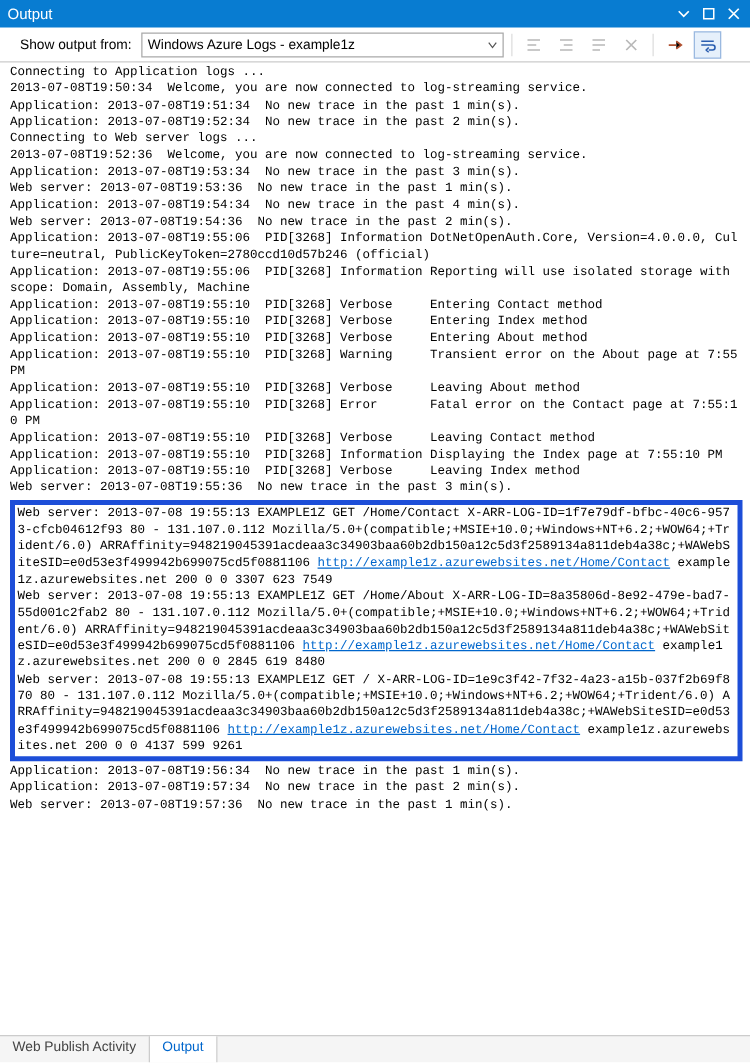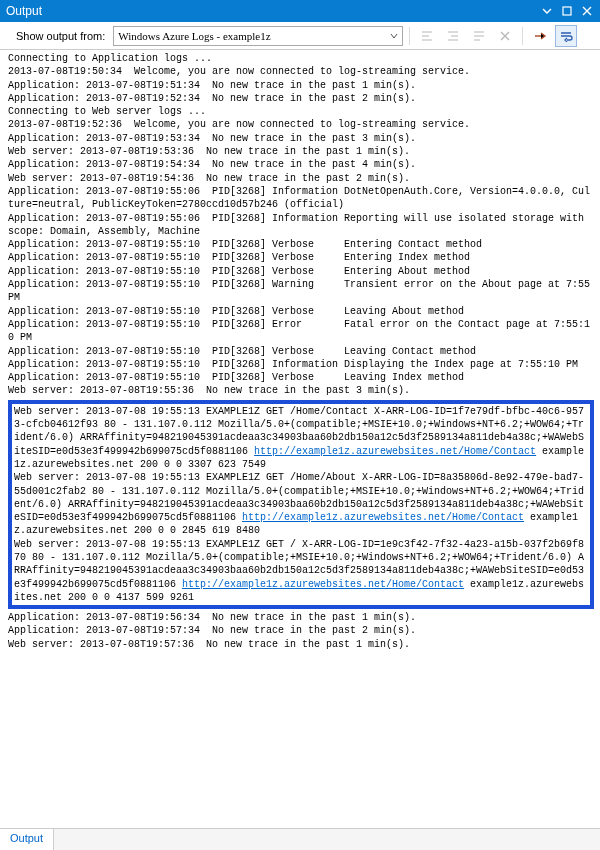--- a/index.html
+++ b/index.html
@@ -3,21 +3,21 @@
 <meta charset="utf-8">
 <style>
   * { box-sizing: border-box; margin: 0; padding: 0; }
   body { width: 600px; height: 850px; font-family: "Segoe UI", Tahoma, sans-serif; font-size: 11px; background: #fff; overflow: hidden; display: flex; flex-direction: column; }
   .titlebar { background: #087cd1; color: #fff; display: flex; align-items: center; height: 22px; padding: 0 4px; }
   .titlebar .title { font-size: 12px; flex: 1; padding-left: 2px; }
   .titlebar .tb-btn { width: 18px; height: 16px; display: flex; align-items: center; justify-content: center; margin-left: 2px; cursor: pointer; }
   .titlebar svg { stroke: #fff; fill: none; }
   .toolbar { display: flex; align-items: center; height: 28px; padding: 2px 16px; border-bottom: 1px solid #ccc; gap: 4px; }
   .toolbar .lbl { font-size: 11px; color: #000; margin-right: 4px; }
-  .dropdown { flex: 0 0 290px; display: flex; align-items: center; border: 1px solid #a9a9a9; height: 20px; padding: 0 2px 0 4px; background: #fff; font-size: 11px; font-family: Liberation Serif, serif; }
+  .dropdown { flex: 0 0 290px; display: flex; align-items: center; border: 1px solid #a9a9a9; height: 20px; padding: 0 2px 0 4px; background: #fff; font-size: 11px; }
   .dropdown .dd-text { flex: 1; }
   .dropdown .dd-arrow { width: 12px; display:flex; align-items:center; justify-content:center; }
   .toolbar .tbtn { width: 22px; height: 22px; border: 1px solid transparent; display: flex; align-items: center; justify-content: center; background: #fff; }
   .toolbar .tbtn.disabled svg { stroke: #b8b8b8; }
   .toolbar .tbtn.active { border: 1px solid #9ab9e0; background: #e6f0fb; }
   .toolbar .sep { width:1px; height:18px; background:#ddd; margin:0 2px;}
   .content { flex: 1; padding: 2px 6px 2px 8px; font-family: Consolas, "Courier New", monospace; font-size: 10px; line-height: 13.3px; color: #000; overflow: hidden; white-space: pre-wrap; word-break: break-all; }
   .content a { color: #0066cc; text-decoration: underline; }
   .redbox { border: 4px solid #1d4ed8; padding: 1px 2px; margin: 2px 0; }
   .bottom-tabs { height: 22px; border-top: 1px solid #ccc; display: flex; align-items: stretch; background: #f5f5f5; font-size: 11px; }
@@ -112,14 +112,15 @@
 Application: 2013-07-08T19:55:10  PID[3268] Information Displaying the Index page at 7:55:10 PM
 Application: 2013-07-08T19:55:10  PID[3268] Verbose     Leaving Index method
 Web server: 2013-07-08T19:55:36  No new trace in the past 3 min(s).</div><div class="redbox"><span>Web server: 2013-07-08 19:55:13 EXAMPLE1Z GET /Home/Contact X-ARR-LOG-ID=1f7e79df-bfbc-40c6-9573-cfcb04612f93 80 - 131.107.0.112 Mozilla/5.0+(compatible;+MSIE+10.0;+Windows+NT+6.2;+WOW64;+Trident/6.0) ARRAffinity=948219045391acdeaa3c34903baa60b2db150a12c5d3f2589134a811deb4a38c;+WAWebSiteSID=e0d53e3f499942b699075cd5f0881106 </span><a>http://example1z.azurewebsites.net/Home/Contact</a><span> example1z.azurewebsites.net 200 0 0 3307 623 7549</span>
 <span>Web server: 2013-07-08 19:55:13 EXAMPLE1Z GET /Home/About X-ARR-LOG-ID=8a35806d-8e92-479e-bad7-55d001c2fab2 80 - 131.107.0.112 Mozilla/5.0+(compatible;+MSIE+10.0;+Windows+NT+6.2;+WOW64;+Trident/6.0) ARRAffinity=948219045391acdeaa3c34903baa60b2db150a12c5d3f2589134a811deb4a38c;+WAWebSiteSID=e0d53e3f499942b699075cd5f0881106 </span><a>http://example1z.azurewebsites.net/Home/Contact</a><span> example1z.azurewebsites.net 200 0 0 2845 619 8480</span>
 <span>Web server: 2013-07-08 19:55:13 EXAMPLE1Z GET / X-ARR-LOG-ID=1e9c3f42-7f32-4a23-a15b-037f2b69f870 80 - 131.107.0.112 Mozilla/5.0+(compatible;+MSIE+10.0;+Windows+NT+6.2;+WOW64;+Trident/6.0) ARRAffinity=948219045391acdeaa3c34903baa60b2db150a12c5d3f2589134a811deb4a38c;+WAWebSiteSID=e0d53e3f499942b699075cd5f0881106 </span><a>http://example1z.azurewebsites.net/Home/Contact</a><span> example1z.azurewebsites.net 200 0 0 4137 599 9261</span></div><div id="post">Application: 2013-07-08T19:56:34  No new trace in the past 1 min(s).
 Application: 2013-07-08T19:57:34  No new trace in the past 2 min(s).
 Web server: 2013-07-08T19:57:36  No new trace in the past 1 min(s).
 </div></div>
 
 <div class="bottom-tabs">
+  <div class="tab">Web Publish Activity</div>
   <div class="tab active">Output</div>
 </div>
 
 </body></html>

